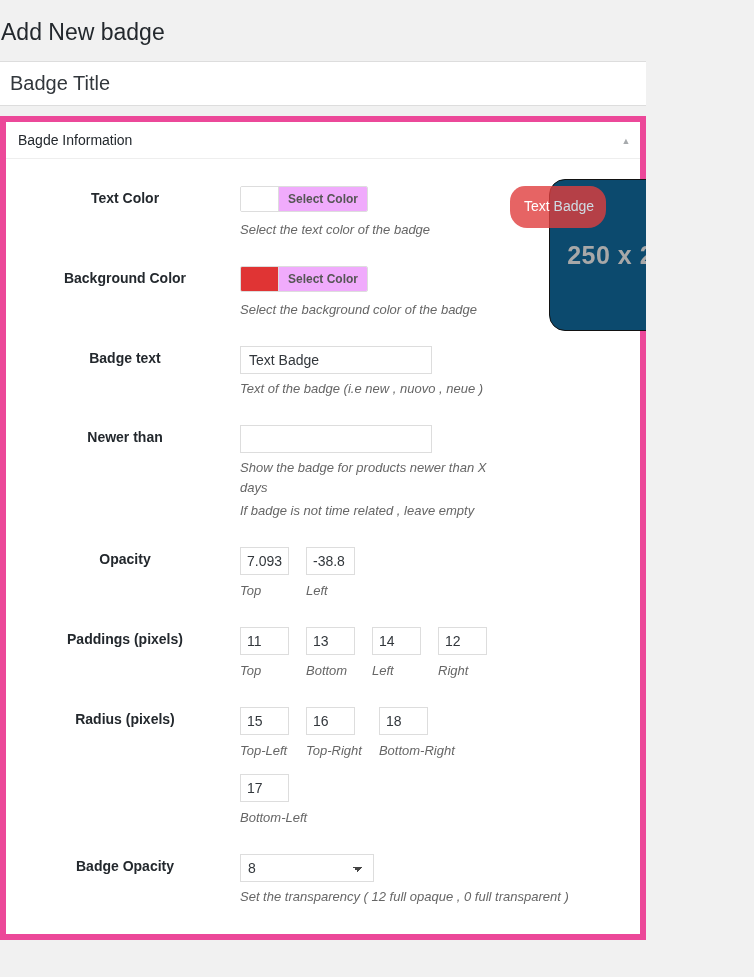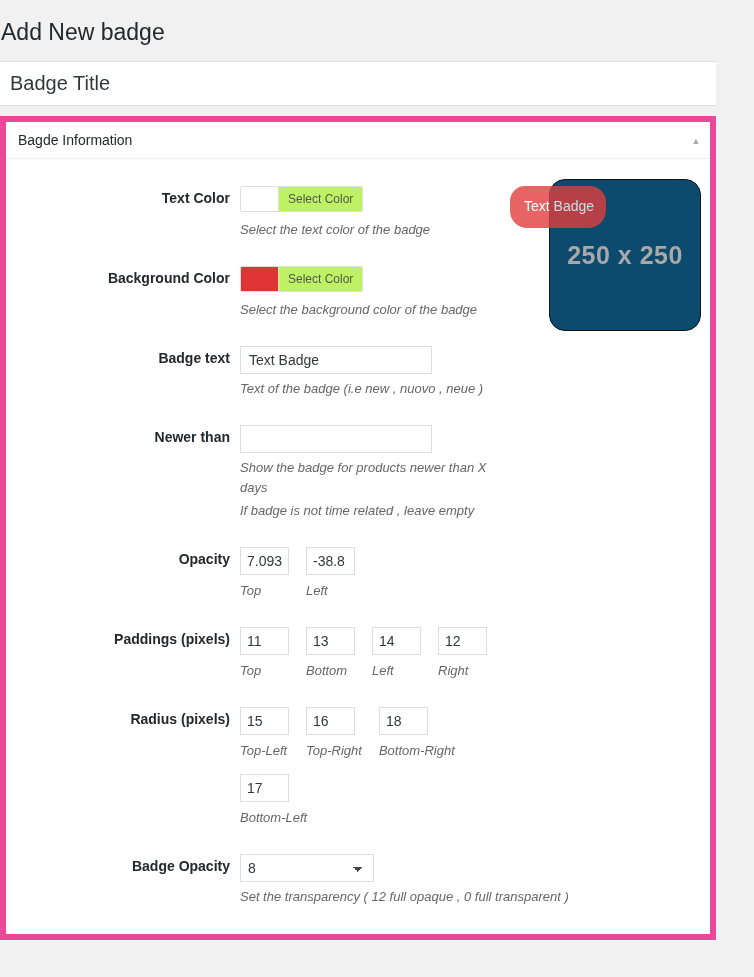--- a/index.html
+++ b/index.html
@@ -5,21 +5,21 @@
   * { box-sizing: border-box; }
   html, body {
     margin: 0; padding: 0;
     width: 754px;
     background: #f1f1f1;
     font-family: "Liberation Sans", sans-serif;
     -webkit-font-smoothing: antialiased;
   }
   .screen {
     position: relative;
-    width: 716px;
+    width: 646px;
     min-height: 977px;
     background: #f1f1f1;
     overflow: hidden;
   }
 
   
   .page-heading {
     font-size: 23px;
     font-weight: 400;
     color: #23282d;
@@ -84,21 +84,21 @@
   }
   .postbox-body { padding: 14px 12px 14px 12px; }
 
   
   table.form-table {
     width: 100%;
     border-collapse: collapse;
   }
   table.form-table > tbody > tr > th {
     width: 222px;
-    text-align: right;
+    text-align: center;
     vertical-align: top;
     font-size: 14px;
     font-weight: 600;
     color: #23282d;
     padding: 16px 10px 16px 2px;
     line-height: 1.3;
   }
   table.form-table > tbody > tr > td {
     vertical-align: top;
     padding: 13px 10px 13px 0;
@@ -153,26 +153,27 @@
   }
   .wp-color-result {
     width: 38px;
     border-right: 1px solid #dddddd;
     background: #ffffff;
   }
   .wp-color-result-text {
     display: flex;
     align-items: center;
     padding: 0 9px;
-    background: #bef264;
+    background: #f0abfc;
     font-size: 12px;
     color: #555555;
     line-height: 24px;
     white-space: nowrap;
     cursor: pointer;
+    font-weight: bold;
   }
 
   
   .num-group {
     display: flex;
     flex-wrap: wrap;
     align-items: flex-start;
   }
   .num-cell { margin-right: 17px; }
   .num-cell .description {

